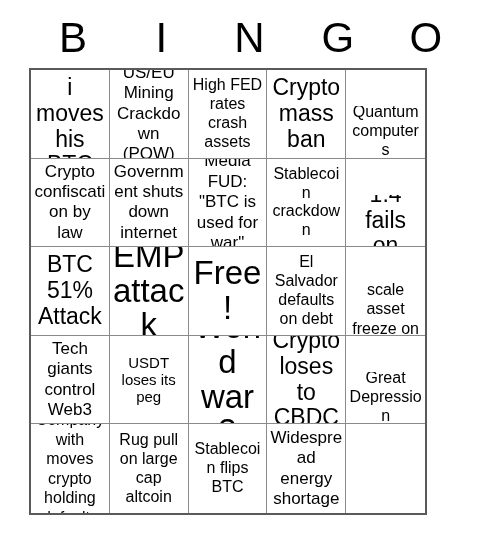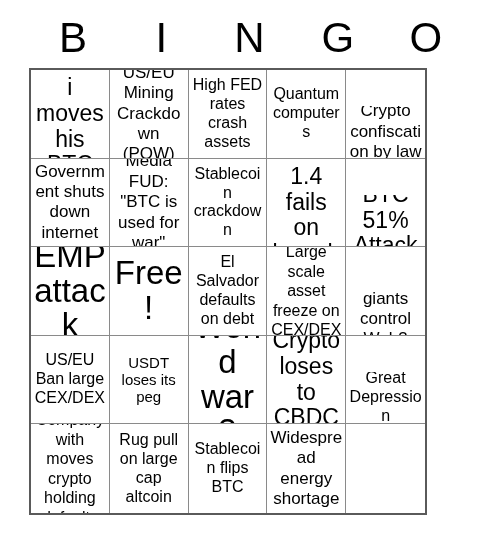--- a/index.html
+++ b/index.html
@@ -115,20 +115,23 @@
   <div id="bingo-grid">
       <div class="bingo-cell fs-xl">
         <span class="cell-text">Satoshi moves his BTC</span>
       </div>
       <div class="bingo-cell fs-sm">
         <span class="cell-text">US/EU Mining Crackdown (POW)</span>
       </div>
       <div class="bingo-cell fs-md">
         <span class="cell-text">High FED rates crash assets</span>
       </div>
+      <div class="bingo-cell fs-xl">
+        <span class="cell-text">Crypto mass ban</span>
+      </div>
       <div class="bingo-cell fs-md">
         <span class="cell-text">Quantum computers</span>
       </div>
       <div class="bingo-cell fs-sm">
         <span class="cell-text">Crypto confiscation by law</span>
       </div>
       <div class="bingo-cell fs-sm">
         <span class="cell-text">Government shuts down internet</span>
       </div>
       <div class="bingo-cell fs-sm">
@@ -151,23 +154,20 @@
       </div>
       <div class="bingo-cell fs-md">
         <span class="cell-text">El Salvador defaults on debt</span>
       </div>
       <div class="bingo-cell fs-xs">
         <span class="cell-text">Large scale asset freeze on CEX/DEX</span>
       </div>
       <div class="bingo-cell fs-sm">
         <span class="cell-text">Tech giants control Web3</span>
       </div>
-      <div class="bingo-cell fs-md">
-        <span class="cell-text">US/EU Ban large CEX/DEX</span>
-      </div>
       <div class="bingo-cell fs-lg">
         <span class="cell-text">USDT loses its peg</span>
       </div>
       <div class="bingo-cell fs-xxl">
         <span class="cell-text">World war 3</span>
       </div>
       <div class="bingo-cell fs-xl">
         <span class="cell-text">Crypto loses to CBDC</span>
       </div>
       <div class="bingo-cell fs-md">

